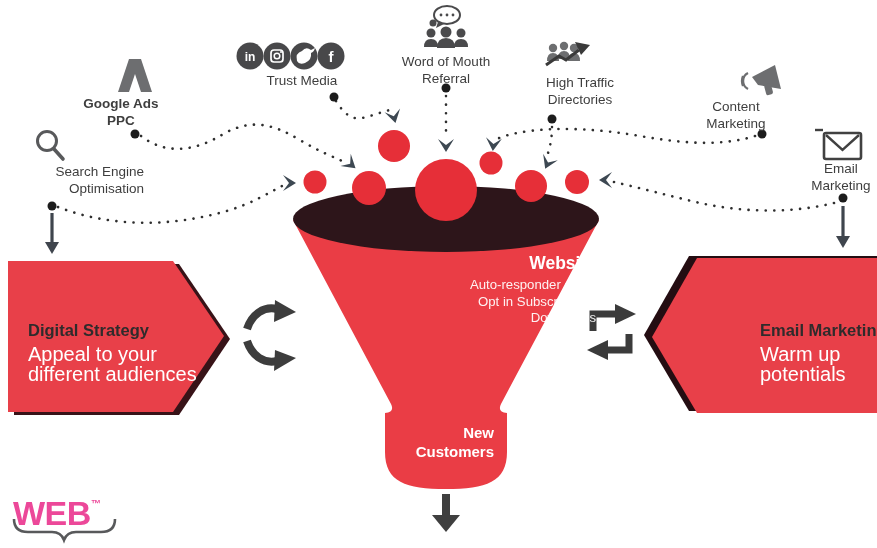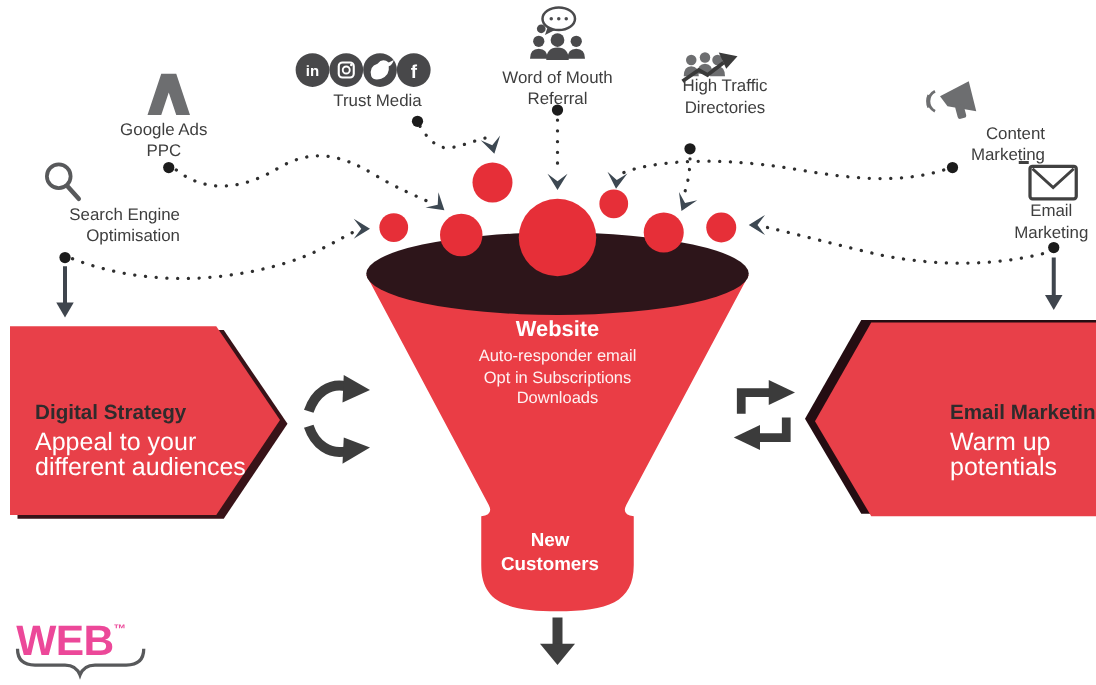--- a/index.html
+++ b/index.html
@@ -3,25 +3,25 @@
 <meta charset="utf-8">
 <style>
   html,body{margin:0;padding:0;background:#fff;}
   .stage{position:relative;width:877px;height:548px;background:#ffffff;overflow:hidden;
          font-family:"Liberation Sans","DejaVu Sans",sans-serif;}
   .stage svg.bg{position:absolute;left:0;top:0;z-index:1;}
   .lbl{position:absolute;z-index:2;font-size:13.5px;line-height:17px;color:#3e3e3e;
        font-weight:500;white-space:pre-line;text-align:center;}
   .lbl.left{text-align:right;}
   .funnel-text{position:absolute;left:296px;top:253px;width:300px;z-index:2;
-               text-align:center;color:#fff;}
+               text-align:right;color:#fff;}
   .funnel-text .h{font-size:17.5px;font-weight:bold;margin:0 0 3px 0;}
   .funnel-text .items{font-size:13.2px;line-height:16.5px;color:rgba(255,255,255,.93);
                       white-space:pre-line;margin:0 0 5px 0;}
-  .outcome{position:absolute;left:386px;top:423px;width:108px;z-index:2;text-align:center;
+  .outcome{position:absolute;left:386px;top:423px;width:108px;z-index:2;text-align:right;
            color:#fff;font-weight:bold;font-size:15px;line-height:19px;white-space:pre-line;}
   .banner-text{position:absolute;z-index:2;margin-top:20px;}
   .banner-text .t{font-size:16.5px;font-weight:bold;color:#2f2b2c;margin:0 0 4px 0;}
   .banner-text .s{font-size:20px;color:#ffffff;line-height:20px;white-space:pre-line;margin:0;}
   .logo{position:absolute;left:13px;top:487px;z-index:2;color:#ec4899;font-weight:bold;
         font-size:34px;letter-spacing:-.5px;line-height:34px;}
   .logo sup{font-size:10px;vertical-align:18px;letter-spacing:0;}
 </style>
 </head>
 <body>
@@ -188,28 +188,28 @@
       <line x1="815" y1="130" x2="823" y2="130" stroke="#414141" stroke-width="2.4"></line>
       <rect x="824" y="133" width="37" height="26" rx="2" fill="#fff" stroke="#414141" stroke-width="2.6"></rect>
       <path d="M 826 135 L 842.5 150 L 859 135" fill="none" stroke="#414141" stroke-width="2.4"></path>
     </g>
 
     <path d="M 14 519 Q 14 532 28 532 L 52 532 Q 61 532 64 540 Q 67 532 76 532 L 101 532 Q 115 532 115 519" fill="none" stroke="#58595b" stroke-width="2.6"></path>
   </svg>
 
   <div class="lbl left" style="left:14px;top:163px;width:130px;">Search Engine
 Optimisation</div>
-  <div class="lbl" style="left:76px;top:95px;width:110px;">Google Ads
+  <div class="lbl" style="left:66px;top:95px;width:110px;font-weight:bold;">Google Ads
 PPC</div>
   <div class="lbl" style="left:247px;top:72px;width:110px;">Trust Media</div>
   <div class="lbl" style="left:391px;top:53px;width:110px;">Word of Mouth
 Referral</div>
-  <div class="lbl" style="left:525px;top:60px;width:110px;">High Traffic
+  <div class="lbl" style="left:525px;top:74px;width:110px;">High Traffic
 Directories</div>
-  <div class="lbl" style="left:726px;top:98px;width:110px;text-align:right;">Content
+  <div class="lbl" style="left:681px;top:98px;width:110px;">Content
 Marketing</div>
   <div class="lbl" style="left:786px;top:160px;width:110px;">Email
 Marketing</div>
 
   <div class="funnel-text">
     <div class="h">Website</div>
     <div class="items">Auto-responder email
 Opt in Subscriptions
 Downloads</div>
   </div>

